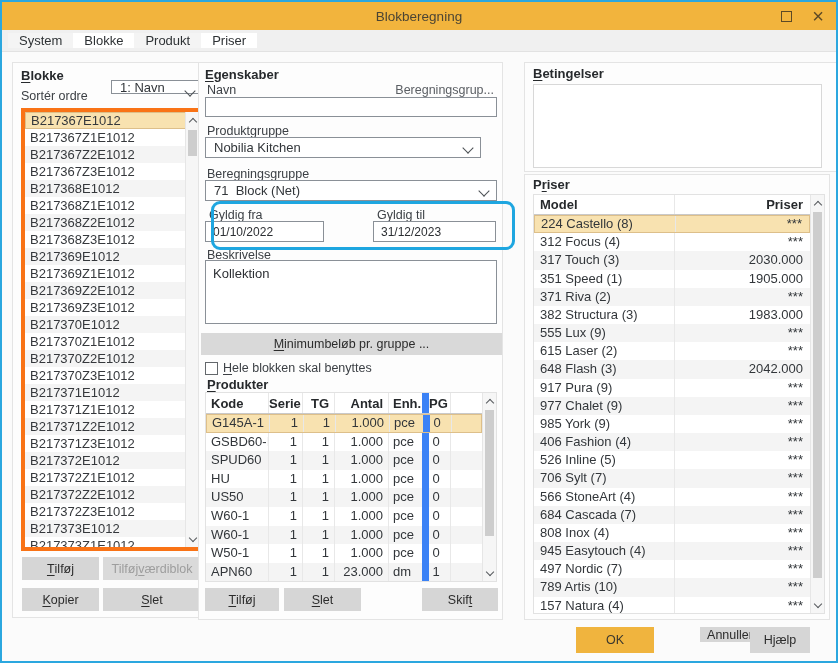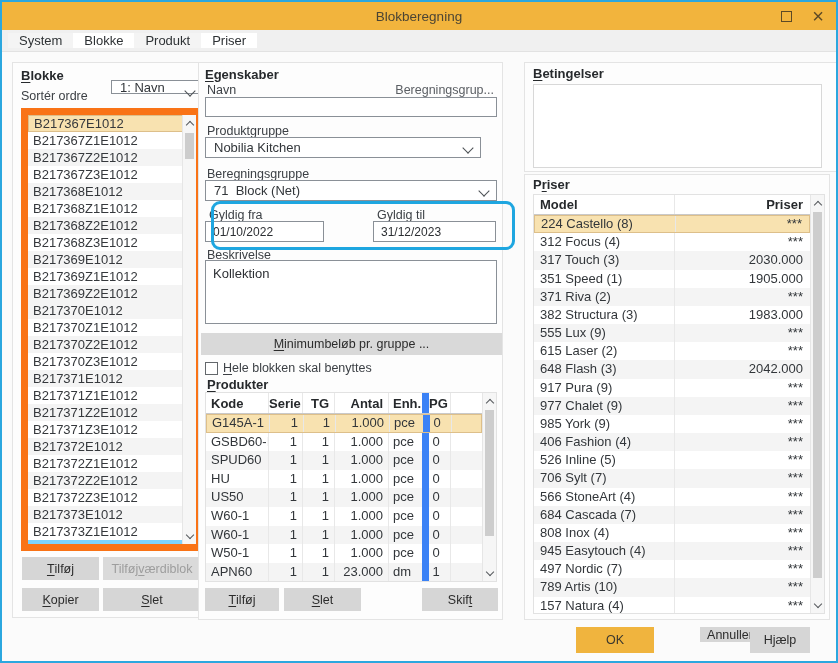--- a/index.html
+++ b/index.html
@@ -38,21 +38,21 @@
   .sel-chev{position:absolute;right:8px;top:6px;width:8px;height:8px;border-right:1.6px solid #4c5155;border-bottom:1.6px solid #4c5155;transform:rotate(45deg)}
   .bigbox{position:absolute;background:#fff;border:1px solid #d8d8d8;padding:5px 7px;color:#2c2f33}
   .checkbox{position:absolute;width:13px;height:13px;border:1px solid #63676b;background:#fff}
 
   
   .btn{position:absolute;background:#d6d6d6;border:none;display:flex;align-items:center;justify-content:center;font-size:12.5px;color:#2c2c2c;font-family:inherit;white-space:nowrap}
   .btn.disabled{color:#9d9d9d;background:#dadada}
   .btn.primary{background:#F0B43E;color:#3b382f}
 
   
-  .listbox{position:absolute;background:#7dd3fc;border:7px solid #f97316;overflow:hidden}
+  .listbox{position:absolute;background:#4c1d95;border:4px solid #f97316;overflow:hidden}
   .lrow{height:17px;line-height:17px;padding-left:5px;white-space:nowrap;overflow:hidden;color:#35383c}
   .even{background:#f4f4f4}
   .odd{background:#ffffff}
   .selected{background:#F8E2B0 !important;border:1px solid #ddbf8a;line-height:15px}
 
   .table{position:absolute;background:#fff;border:1px solid #e2e2e2;padding-right:14px;overflow:hidden}
   .thead{display:flex;font-weight:bold;border-bottom:1px solid #c9c9c9;background:#fff;color:#26292c}
   .trow{display:flex}
   .cell{white-space:nowrap;overflow:hidden}
   
@@ -129,20 +129,21 @@
         <div class="lrow odd">B217367Z1E1012</div>
         <div class="lrow even">B217367Z2E1012</div>
         <div class="lrow odd">B217367Z3E1012</div>
         <div class="lrow even">B217368E1012</div>
         <div class="lrow odd">B217368Z1E1012</div>
         <div class="lrow even">B217368Z2E1012</div>
         <div class="lrow odd">B217368Z3E1012</div>
         <div class="lrow even">B217369E1012</div>
         <div class="lrow odd">B217369Z1E1012</div>
         <div class="lrow even">B217369Z2E1012</div>
+        <div class="lrow odd">B217369Z3E1012</div>
         <div class="lrow even">B217370E1012</div>
         <div class="lrow odd">B217370Z1E1012</div>
         <div class="lrow even">B217370Z2E1012</div>
         <div class="lrow odd">B217370Z3E1012</div>
         <div class="lrow even">B217371E1012</div>
         <div class="lrow odd">B217371Z1E1012</div>
         <div class="lrow even">B217371Z2E1012</div>
         <div class="lrow odd">B217371Z3E1012</div>
         <div class="lrow even">B217372E1012</div>
         <div class="lrow odd">B217372Z1E1012</div>

